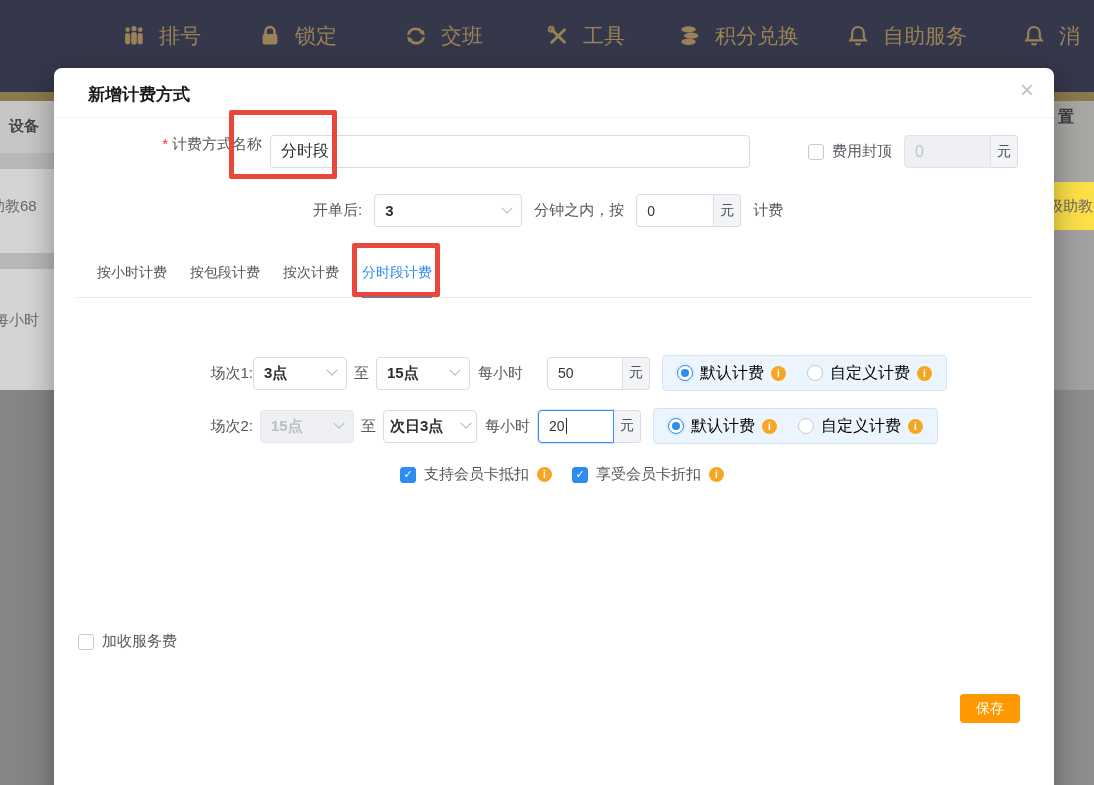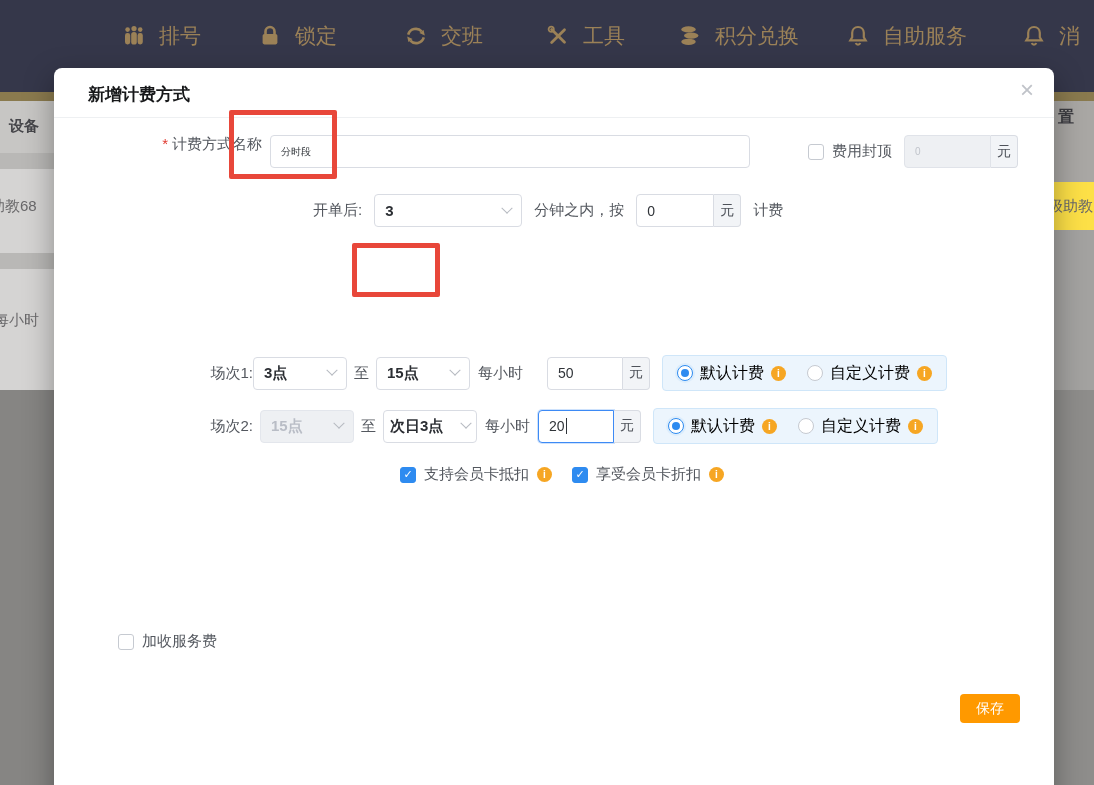--- a/index.html
+++ b/index.html
@@ -36,21 +36,21 @@
            background:#fff; border-radius:8px; box-shadow:0 10px 30px rgba(0,0,0,.35); z-index:10; }
   .modal-title { position:absolute; left:34px; top:15px; font-size:17px; font-weight:700; color:#17181a; }
   .modal-close { position:absolute; right:20px; top:10px; font-size:24px; color:#c0c3c9; cursor:pointer; line-height:1; }
   .modal-divider { position:absolute; left:0; top:49px; width:100%; height:0; border-bottom:1px solid #eef0f2; }
 
   .abs-row { position:absolute; display:flex; align-items:center; }
   .lbl { font-size:15px; color:#54585f; white-space:nowrap; }
   .req { color:#e0382e; margin-right:4px; }
 
   .tin { height:33px; border:1px solid #d9dce3; border-radius:4px; background:#fff;
-         font-size:10px; color:#303439; padding:0 10px; outline:none;
+         font-size:16px; color:#303439; padding:0 10px; outline:none;
          font-family:"Liberation Sans","DejaVu Sans",sans-serif; }
   .tin.dis { background:#eef0f3; border-color:#e0e3e9; color:#c0c4cb; }
   .tin.focus { border-color:#3d8af5; box-shadow:0 0 0 1px rgba(61,138,245,.25); }
   .grp { display:flex; align-items:stretch; height:33px; }
   .grp .tin { border-radius:4px 0 0 4px; }
   .addon { width:27px; display:flex; align-items:center; justify-content:center;
            background:#f2f4f7; border:1px solid #d9dce3; border-left:none;
            border-radius:0 4px 4px 0; font-size:14px; color:#4e525a; }
 
   .sel { height:33px; border:1px solid #d9dce3; border-radius:4px; background:#fff;
@@ -202,20 +202,26 @@
       <span class="chev"></span>
     </span>
     <span class="lbl">分钟之内，按</span>
     <span class="grp">
       <input class="tin" style="width: 78px; font-size: 14px;" value="0">
       <span class="addon">元</span>
     </span>
     <span class="lbl">计费</span>
   </div>
 
+  <div class="tabs">
+    <span class="tab">按小时计费</span>
+    <span class="tab">按包段计费</span>
+    <span class="tab">按次计费</span>
+    <span class="tab active">分时段计费</span>
+  </div>
 
 
   <div class="abs-row" style="left:151px; top:287px; height:36px;">
     <span class="lbl" style="width:48px; text-align:right;">场次1:</span>
     <span class="sel" style="width:94px; ">
       <span class="val">3点</span>
       <span class="chev"></span>
     </span>
     <span class="lbl" style="margin:0 7px;">至</span>
     <span class="sel" style="width:94px;">
@@ -268,21 +274,21 @@
 
   <div class="abs-row" style="left:346px; top:397px; gap:8px;">
     <span class="cb on">✓</span>
     <span class="lbl">支持会员卡抵扣</span>
     <span class="info">i</span>
     <span class="cb on" style="margin-left:12px;">✓</span>
     <span class="lbl">享受会员卡折扣</span>
     <span class="info">i</span>
   </div>
 
-  <div class="abs-row" style="left:24px; top:564px; gap:8px;margin-left:40px;">
+  <div class="abs-row" style="left:24px; top:564px; gap:8px;">
     <span class="cb"></span>
     <span class="lbl">加收服务费</span>
   </div>
 
   <button class="save-btn">保存</button>
 </div>
 
 <div class="anno anno1"></div>
 <div class="anno anno2"></div>
 

